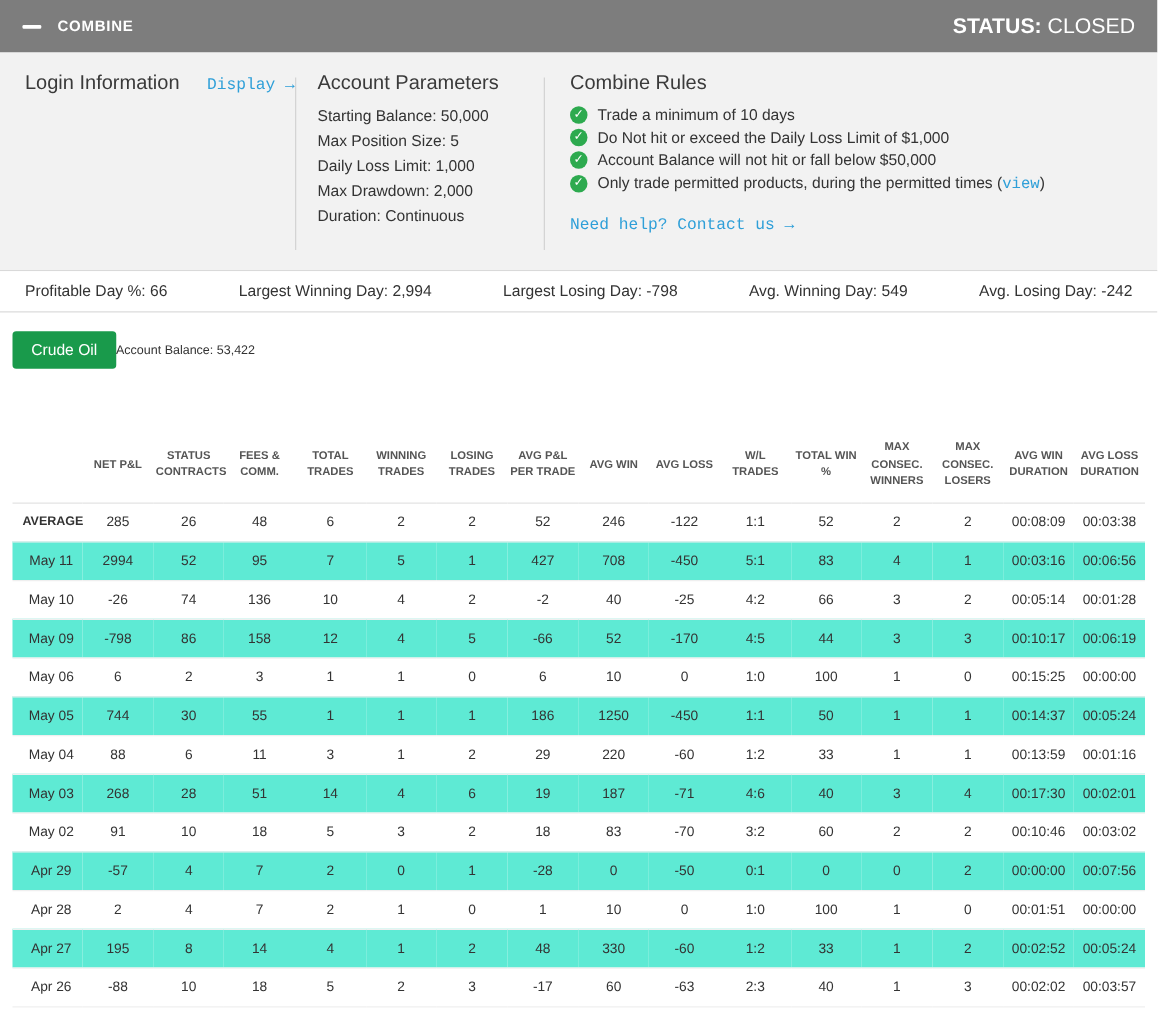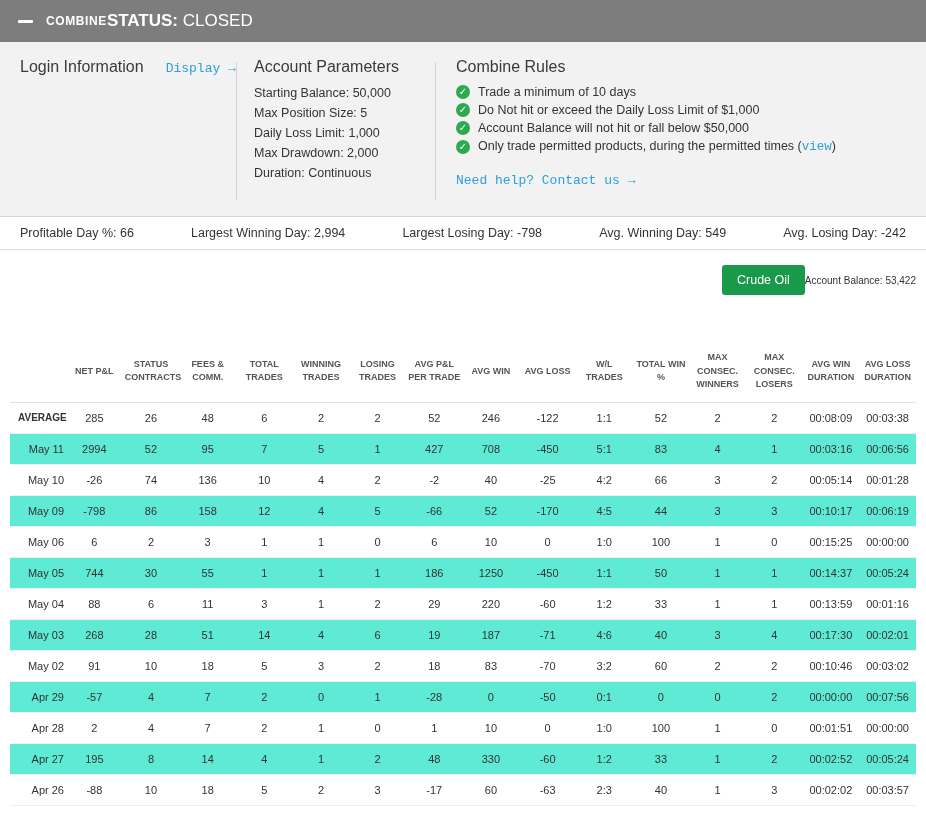--- a/index.html
+++ b/index.html
@@ -5,21 +5,21 @@
   * { box-sizing: border-box; }
   html,body { margin:0; padding:0; }
   body {
     width: 926px; min-height: 823px;
     background: #ffffff; color: #333;
     font-family: "Liberation Sans", "DejaVu Sans", sans-serif;
   }
   
   .topbar {
     height: 42px; background: #7d7d7d;
-    display: flex; align-items: center; justify-content: flex-start;
+    display: flex; align-items: center; justify-content: space-between;
     padding: 0 18px;
   }
   .topbar-left { display: flex; align-items: center; }
   .menu-icon { display: inline-block; width: 15px; height: 3px; background: #fff; margin-right: 13px; border-radius: 1px; cursor: pointer; }
   .topbar-title { color: #fff; font-size: 12px; font-weight: bold; letter-spacing: .6px; }
   .topbar-status { color: #fff; font-size: 17px; }
   .status-label { font-weight: bold; }
   
   .info-panel {
     display: flex; background: #f2f2f2;
@@ -45,21 +45,21 @@
   .rule .link { font-size: 12.5px; }
   .help-row { text-align: left; margin-top: 12px; }
   
   .stats-bar {
     display: flex; justify-content: space-between; align-items: center;
     background: #fff; border-bottom: 1px solid #dcdcdc;
     padding: 9px 20px; font-size: 12.5px;
   }
   
   .account-row {
-    display: flex; justify-content: flex-end; align-items: center;
+    display: flex; justify-content: flex-start; align-items: center;
     padding: 15px 10px 0 10px;
   }
   .product-btn {
     background: #199a4b; color: #fff; border: 0; border-radius: 3px;
     padding: 8px 15px; font-size: 12.5px; font-family: inherit; cursor: pointer;
   }
   .balance { font-size: 10px; color: #333; }
   
   .table-wrap { padding: 46px 10px 12px 10px; }
   table { width: 100%; border-collapse: collapse; table-layout: fixed; }
@@ -67,21 +67,21 @@
   thead th {
     font-size: 9px; font-weight: bold; color: #555;
     text-align: center; vertical-align: middle;
     padding: 10px 2px; line-height: 1.5;
     border-bottom: 1px solid #e3e3e3;
   }
   tbody td {
     font-size: 11px; text-align: center; color: #333;
     padding: 9px 2px; border-bottom: 1px solid #efefef;
   }
-  td.day-cell { text-align: right; padding-left: 8px; }
+  td.day-cell { text-align: center; padding-left: 8px; }
   tr.alt { background: #5eead4; }
   tr.avg td.day-cell { font-weight: bold; font-size: 10px; }
 </style>
 </head>
 <body>
 
 <div class="app">
 
   <header class="topbar">
     <div class="topbar-left">

